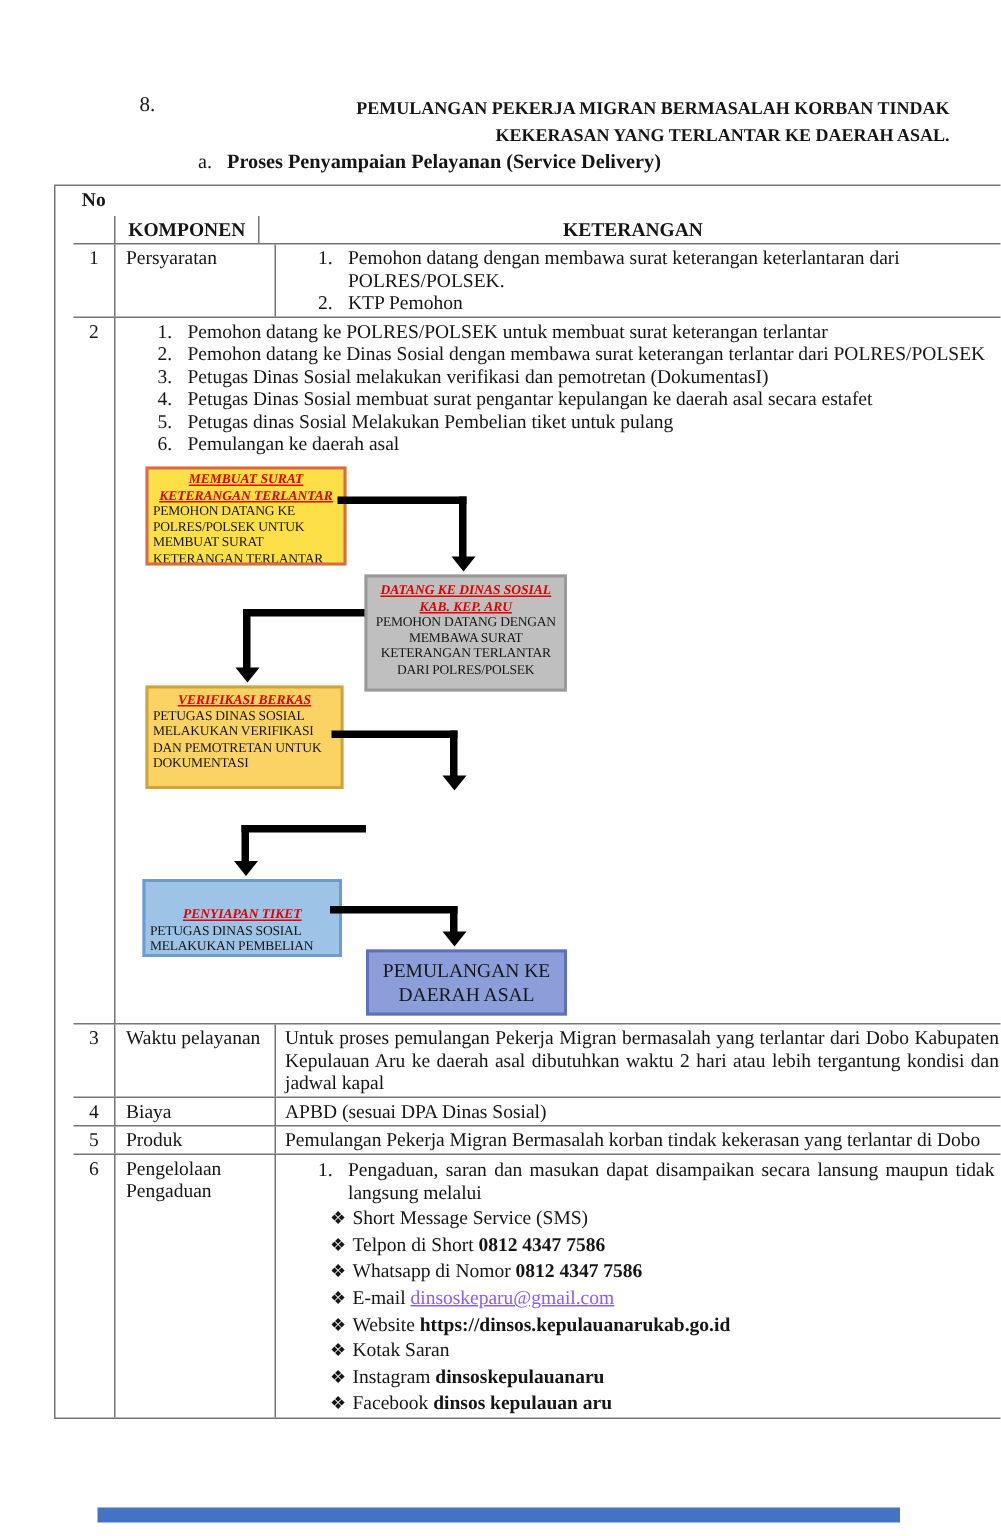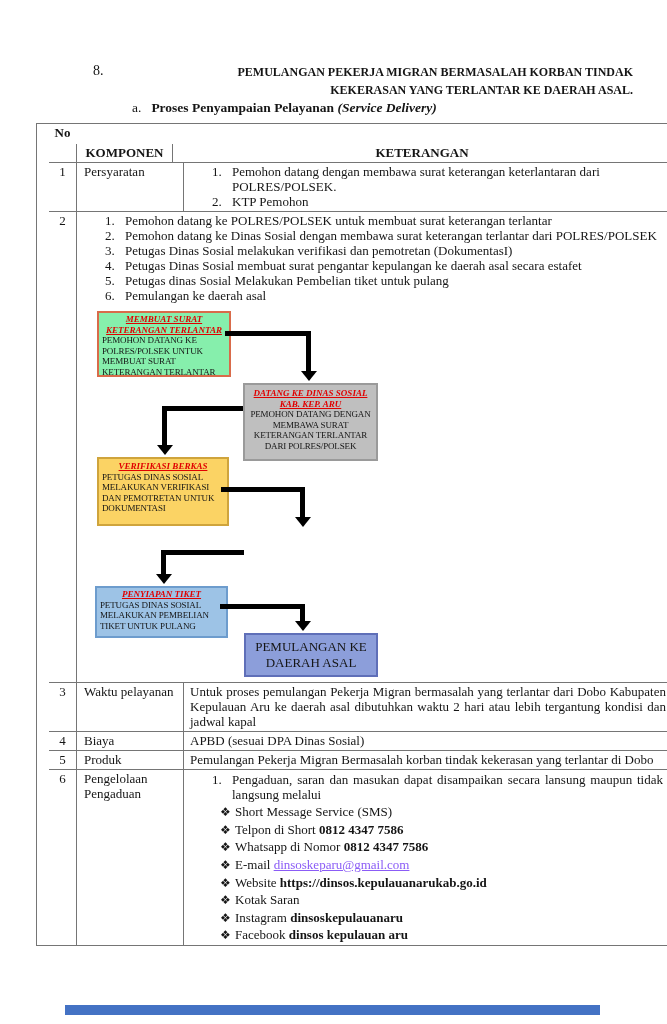--- a/index.html
+++ b/index.html
@@ -6,21 +6,21 @@
   body{width:667px;height:1024px;background:#ffffff;position:relative;overflow:hidden;
        font-family:"Liberation Serif","DejaVu Serif",serif;color:#151515;}
   .abs{position:absolute;}
 
   
   #sec-num{left:93px;top:63px;font-size:14px;}
   #title{left:113px;top:63px;width:520px;font-weight:bold;font-size:12px;line-height:18px;white-space:nowrap;text-align:right;}
   #subrow{left:132px;top:100px;font-size:13.5px;white-space:nowrap;}
   #subrow .sublab{font-weight:normal;margin-right:10px;}
   #subrow .subtt{font-weight:bold;}
-  #subrow .subit{font-weight:bold;font-style:italic;}
+  #subrow .subit{font-weight:bold;}
 
   
   #tbl{left:36px;top:123px;width:622px;border:1.6px solid #757575;font-size:13px;line-height:15px;padding-left:12px;}
   .trow{display:flex;border-top:1.2px solid #757575;}
   .trow:first-child{border-top:none;}
   .c1{width:27px;flex:none;text-align:center;padding-top:1px;}
   .c2{width:95px;flex:none;border-left:1.2px solid #757575;padding:1px 4px 2px 7px;}
   .c3{flex:1;border-left:1.2px solid #757575;padding:1px 5px 2px 0;}
   .thead{font-weight:bold;text-align:center;}
   .thead .c2,.thead .c3{padding:1px 0 2px 0;margin-top:20px;}
@@ -132,21 +132,21 @@
             <span class="num">5.</span>
             <span class="itx">Petugas dinas Sosial Melakukan Pembelian tiket untuk pulang</span>
           </div>
         <div class="oli">
             <span class="num">6.</span>
             <span class="itx">Pemulangan ke daerah asal</span>
           </div>
       </div>
 
       <div id="flow">
-        <div class="fbox b1" style="background-color: #86efac; border-color: rgb(217, 107, 74); font-family: Liberation Serif, serif;">
+        <div class="fbox b1" style="background-color: #fde047; border-color: rgb(217, 107, 74); font-family: Liberation Serif, serif;">
           <div class="ftitle" style="color: rgb(224, 0, 0);">MEMBUAT SURAT KETERANGAN TERLANTAR</div>
           <div class="fbody">PEMOHON DATANG KE POLRES/POLSEK UNTUK MEMBUAT SURAT KETERANGAN TERLANTAR</div>
         </div>
 
         <div class="hbar a1h"></div>
         <div class="vbar a1v"></div>
         <div class="ahead a1t"></div>
 
         <div class="fbox b2" style="background-color: rgb(191, 191, 191); border-color: rgb(154, 154, 154);">
           <div class="ftitle" style="color: rgb(224, 0, 0);">DATANG KE DINAS SOSIAL KAB. KEP. ARU</div>
@@ -165,21 +165,21 @@
         <div class="hbar a3h"></div>
         <div class="vbar a3v"></div>
         <div class="ahead a3t"></div>
 
 
         <div class="hbar a4h"></div>
         <div class="vbar a4v"></div>
         <div class="ahead a4t"></div>
 
         <div class="fbox b5" style="background-color: rgb(157, 195, 230); border-color: rgb(109, 156, 205);">
-          <div class="ftitle" style="color: rgb(224, 0, 0);">PENYIAPAN  TIKET</div>
+          <div class="ftitle" style="color: rgb(224, 0, 0); margin-top: 15px;">PENYIAPAN  TIKET</div>
           <div class="fbody">PETUGAS DINAS SOSIAL MELAKUKAN PEMBELIAN TIKET UNTUK PULANG</div>
         </div>
 
         <div class="hbar a5h"></div>
         <div class="vbar a5v"></div>
         <div class="ahead a5t"></div>
 
         <div class="fbox b6" style="background-color: rgb(140, 158, 218); border-color: rgb(95, 111, 184);">
           <div class="ffinal">PEMULANGAN KE DAERAH ASAL</div>
         </div>

